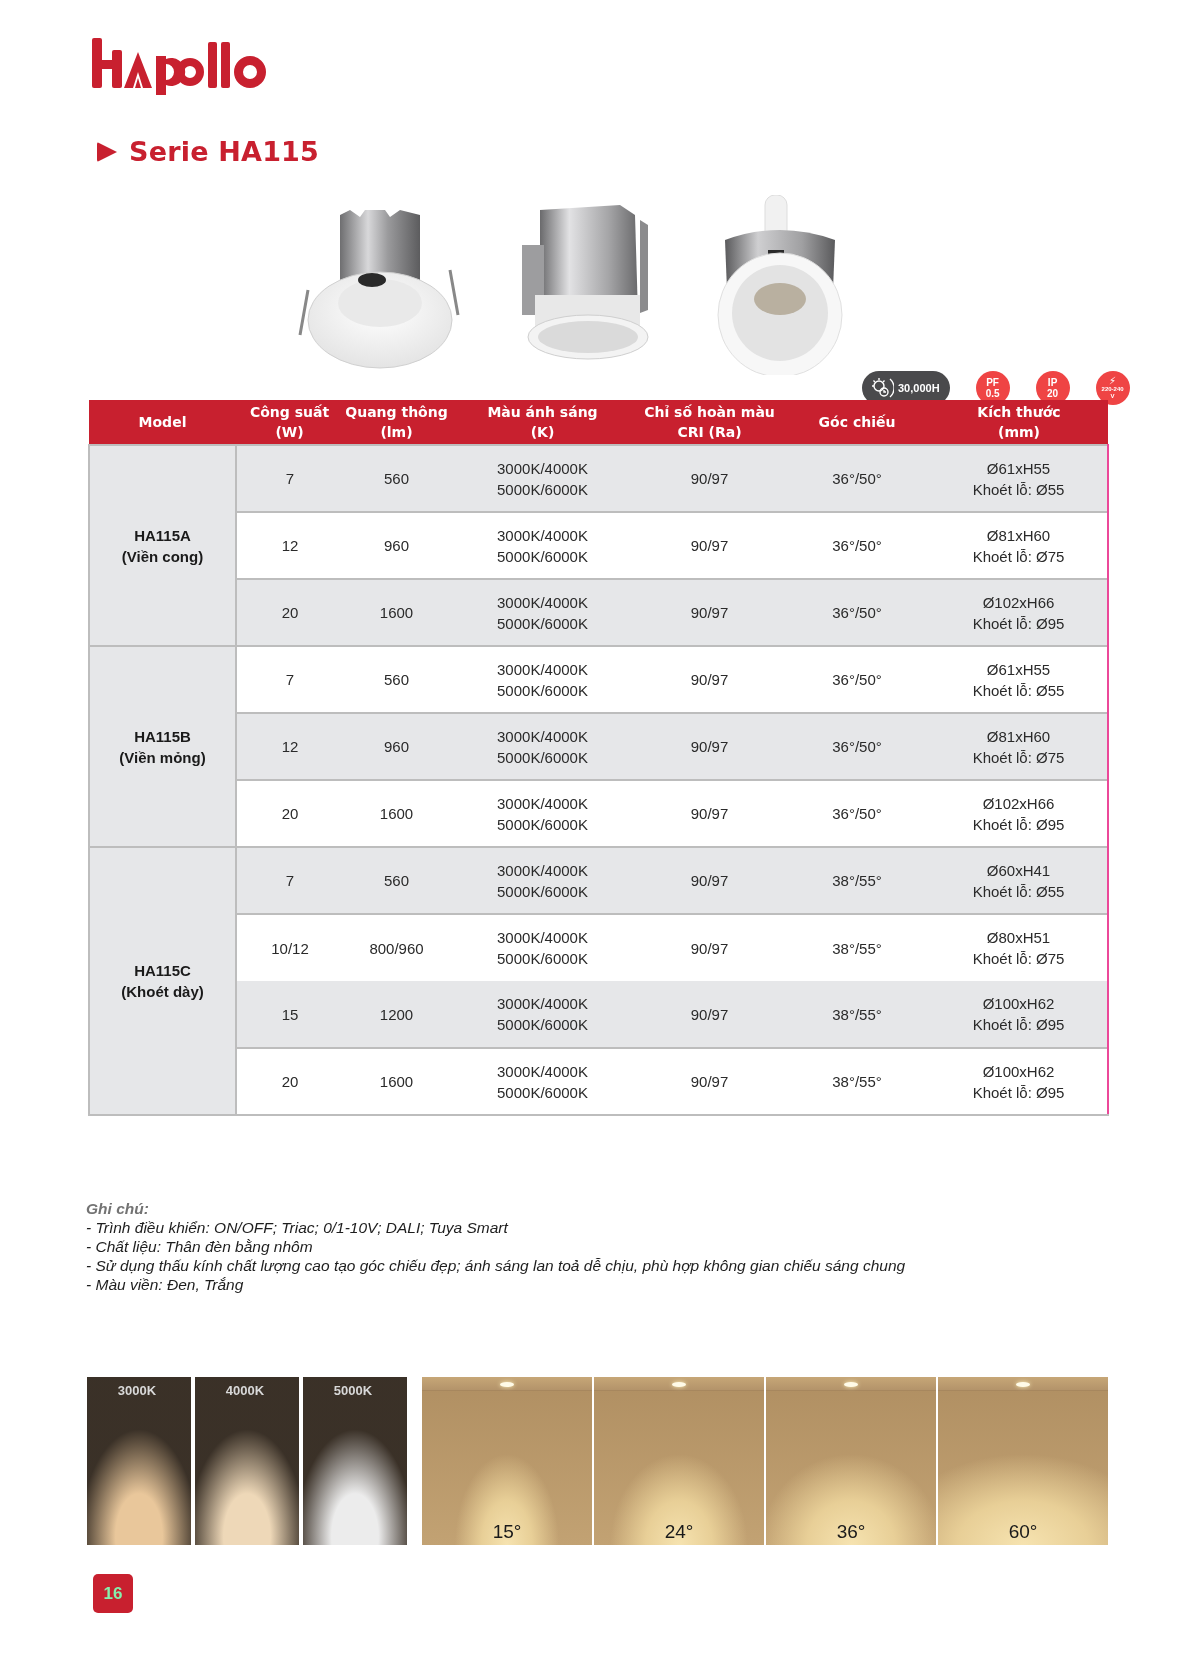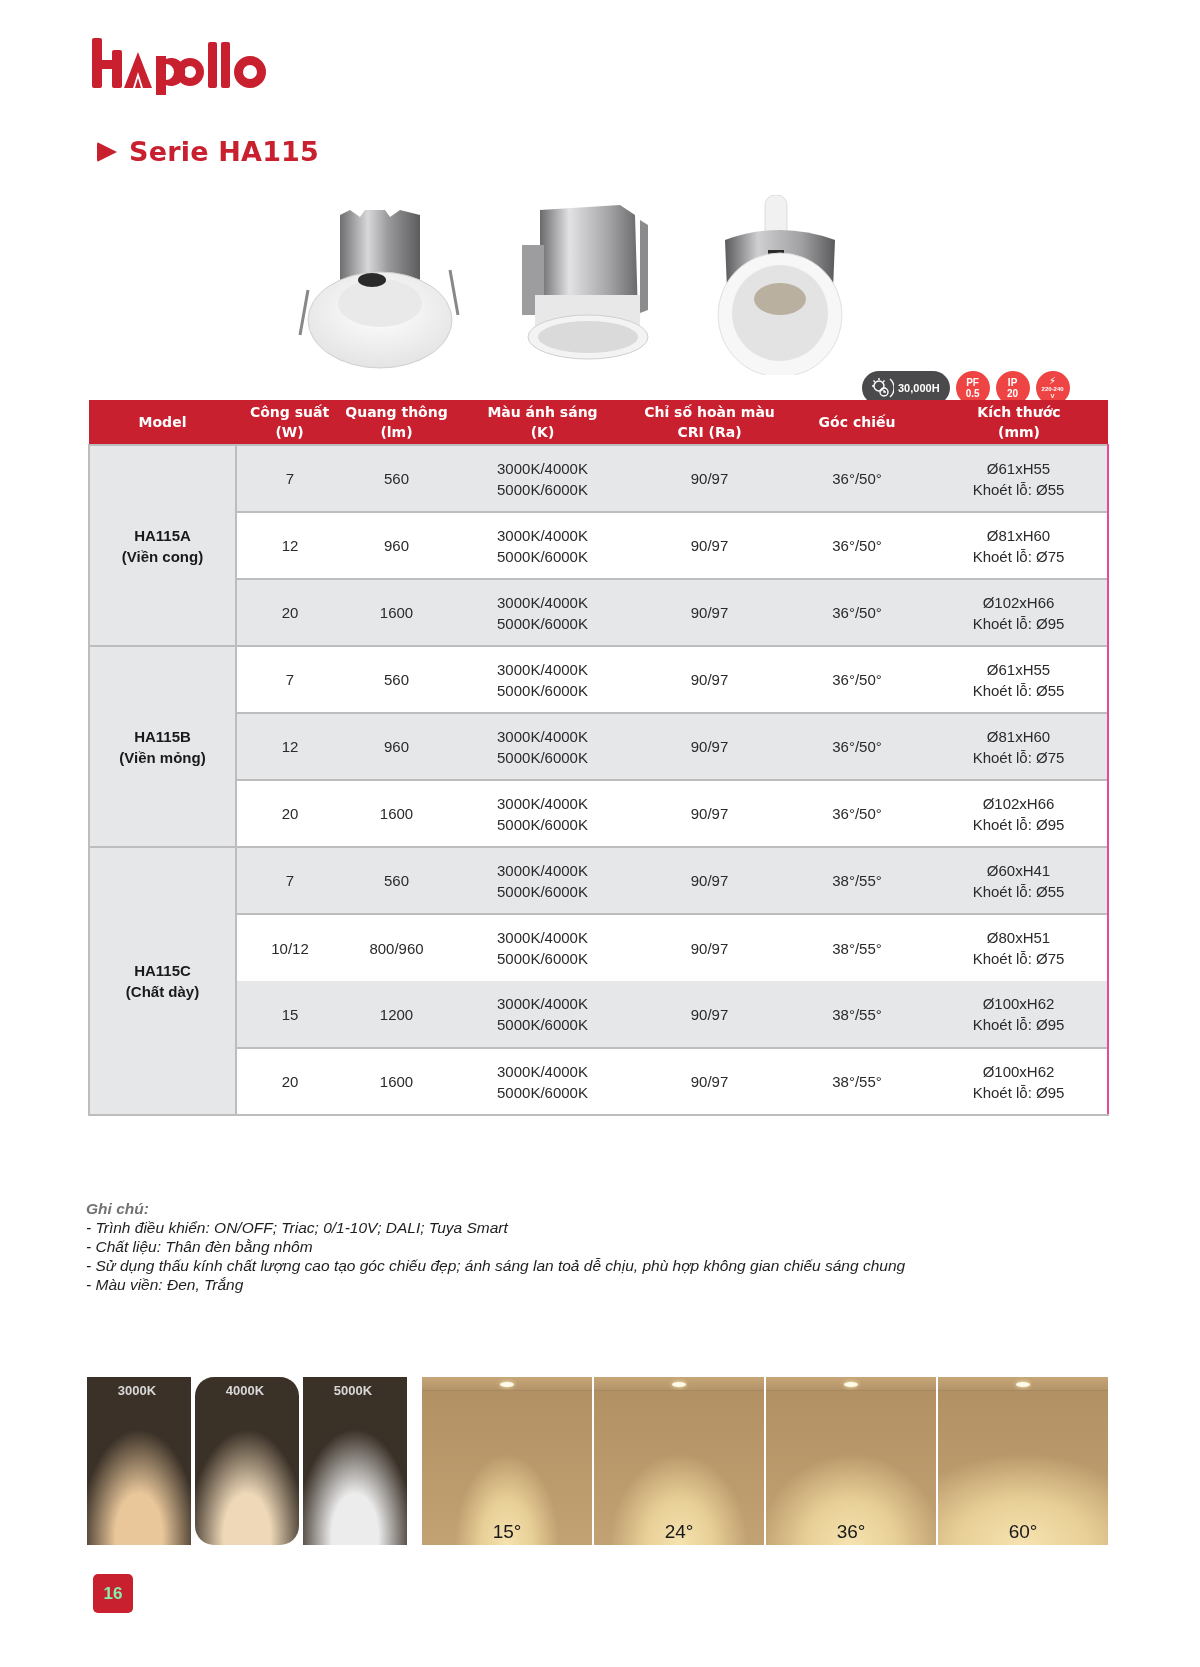--- a/index.html
+++ b/index.html
@@ -13,21 +13,21 @@
   
   .series { position: absolute; left: 97px; top: 136px; display: flex; align-items: center; gap: 12px; }
   .series .tri { width: 0; height: 0; border-top: 10px solid transparent; border-bottom: 10px solid transparent; border-left: 20px solid #c8202f; border-radius: 2px; }
   .series .title { font-family: "DejaVu Sans", sans-serif; font-weight: bold; font-size: 27px; color: #c8202f; letter-spacing: 0.2px; }
 
   
   .products { position: absolute; left: 290px; top: 195px; width: 600px; height: 180px; }
   .product { position: absolute; top: 0; }
 
   
-  .badges { position: absolute; left: 862px; top: 371px; display: flex; align-items: flex-start; gap: 6px; }
+  .badges { position: absolute; left: 862px; top: 371px; display: flex; align-items: flex-start; gap: 26px; }
   .badge-pill { height: 34px; border-radius: 17px; background: #4a4a4c; color: #fff; display: flex; align-items: center; padding: 0 10px 0 6px; gap: 4px; font-size: 11px; font-weight: bold; }
   .badge-pill .ic { width: 26px; height: 26px; }
   .badge-circ { width: 34px; height: 34px; border-radius: 50%; background: #ef4444; color: #fff; display: flex; flex-direction: column; align-items: center; justify-content: center; font-size: 10px; font-weight: bold; line-height: 11px; }
   .badge-circ.volt { font-size: 6px; line-height: 7px; }
   .badge-circ.volt .bolt { font-size: 10px; line-height: 10px; }
 
   
   .spec-table { position: absolute; left: 88px; top: 400px; width: 1019px; border-collapse: collapse; table-layout: fixed; font-size: 15px; }
   .spec-table th { background: #c8202f; color: #fff; font-weight: bold; font-size: 15.5px; line-height: 20px; height: 45px; text-align: center; vertical-align: middle; border: none; font-family: "DejaVu Sans", sans-serif; font-size: 14px; }
   .spec-table td { text-align: center; vertical-align: middle; height: 67px; line-height: 21px; border-top: 2px solid #bdbdbd; color: #2a2a2a; }
@@ -343,21 +343,21 @@
           <div>36°/50°</div>
         </td>
         <td>
           <div>Ø102xH66</div>
           <div>Khoét lỗ: Ø95</div>
         </td>
       </tr>
       <tr class="shade">
         <td class="model" rowspan="4">
           <div>HA115C</div>
-          <div>(Chất dày)</div>
+          <div>(Khoét dày)</div>
         </td>
         <td>
           <div>7</div>
         </td>
         <td>
           <div>560</div>
         </td>
         <td>
           <div>3000K/4000K</div>
           <div>5000K/6000K</div>
@@ -447,21 +447,21 @@
   <div>- Trình điều khiển: ON/OFF; Triac; 0/1-10V; DALI; Tuya Smart</div>
   <div>- Chất liệu: Thân đèn bằng nhôm</div>
   <div>- Sử dụng thấu kính chất lượng cao tạo góc chiếu đẹp; ánh sáng lan toả dễ chịu, phù hợp không gian chiếu sáng chung</div>
   <div>- Màu viền: Đen, Trắng</div>
 </div>
 
 <div class="ct-gallery">
   <div class="ct-img" style="background: radial-gradient(75% 85% at 50% 95%, rgb(233, 199, 155) 0%, rgb(233, 199, 155) 30%, rgba(60, 50, 40, 0.9) 75%), rgb(43, 38, 34);">
     <span class="lbl">3000K</span>
   </div>
-  <div class="ct-img" style="background: radial-gradient(75% 85% at 50% 95%, rgb(238, 216, 184) 0%, rgb(238, 216, 184) 30%, rgba(60, 50, 40, 0.9) 75%), rgb(43, 38, 34); border-radius: 19px;">
+  <div class="ct-img" style="background: radial-gradient(75% 85% at 50% 95%, rgb(238, 216, 184) 0%, rgb(238, 216, 184) 30%, rgba(60, 50, 40, 0.9) 75%), rgb(43, 38, 34);">
     <span class="lbl">4000K</span>
   </div>
   <div class="ct-img" style="background: radial-gradient(75% 85% at 50% 95%, rgb(236, 236, 236) 0%, rgb(236, 236, 236) 30%, rgba(60, 50, 40, 0.9) 75%), rgb(43, 38, 34);">
     <span class="lbl">5000K</span>
   </div>
 </div>
 
 <div class="beam-gallery">
   <div class="beam-img" style="background: radial-gradient(42.5% 75% at 50% 100%, rgb(246, 227, 176) 0%, rgb(232, 207, 151) 35%, rgba(184, 154, 108, 0) 72%), linear-gradient(rgb(176, 143, 98), rgb(194, 162, 115));">
     <div class="ceiling"></div>

